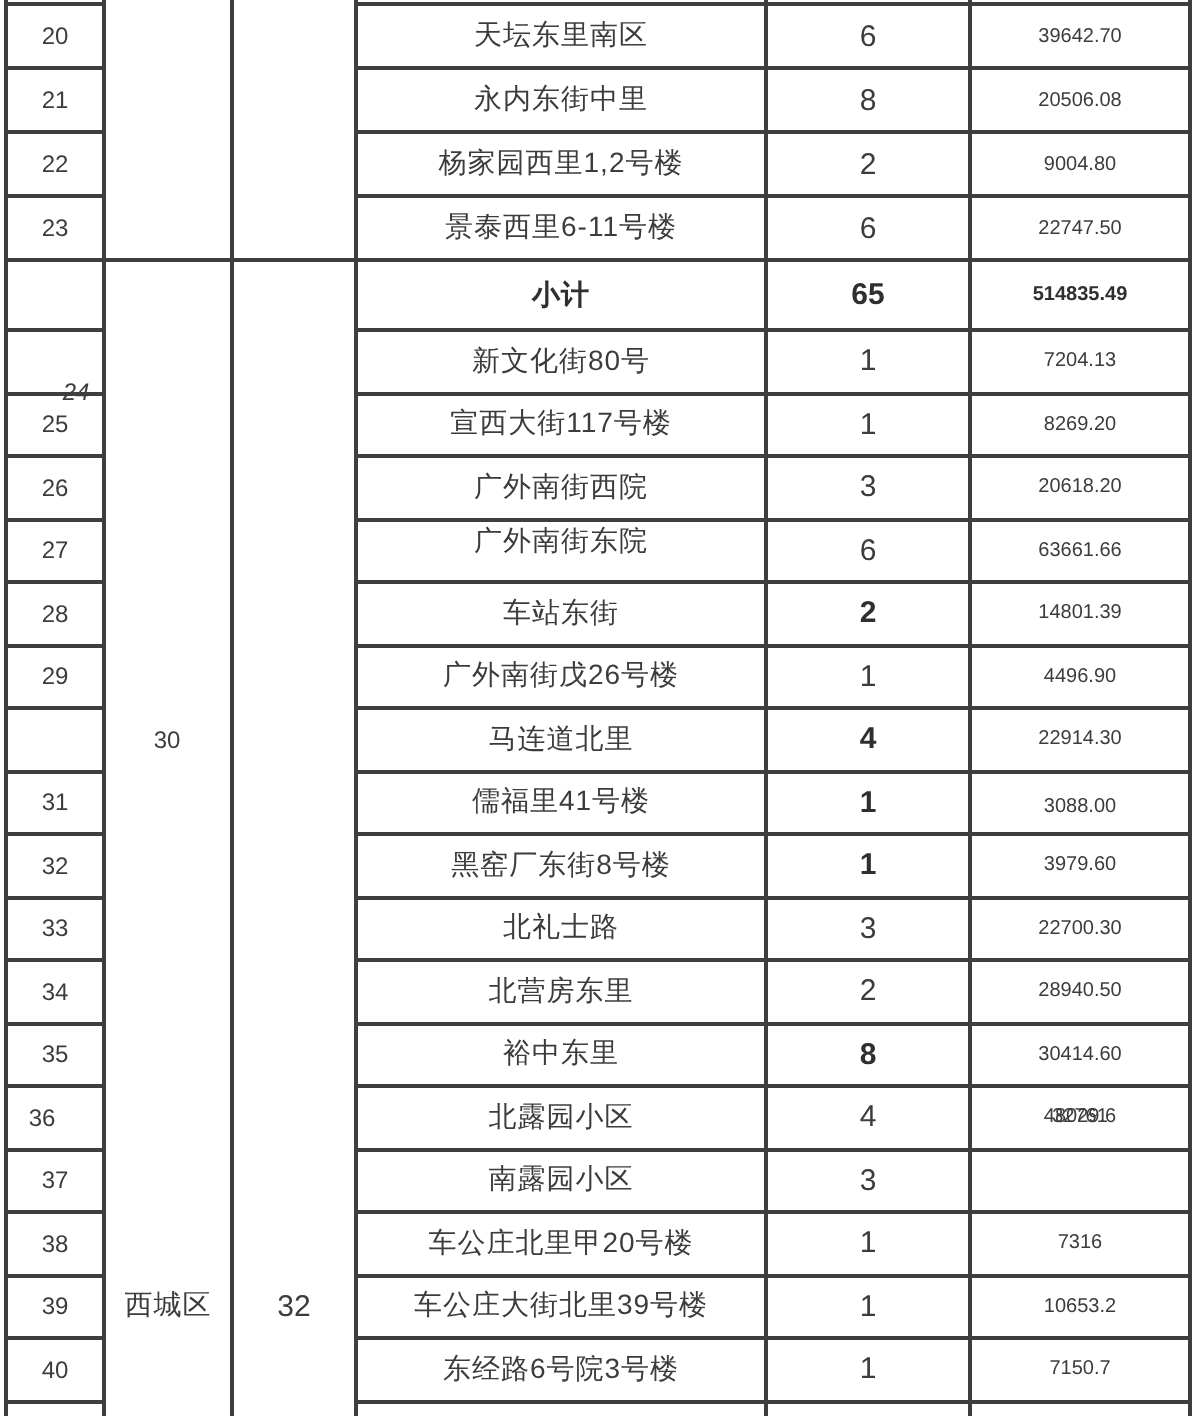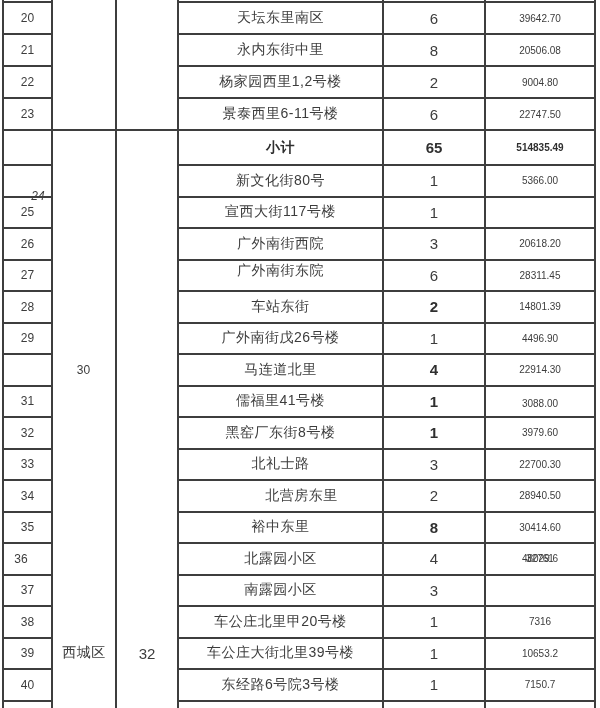--- a/index.html
+++ b/index.html
@@ -73,38 +73,39 @@
       <div class="hline" style="left: 3px; top: 129px; width: 592px; height: 2px;"></div>
       <div class="cell num bold" style="top: 130px; height: 35px; left: 3px; width: 49px;"></div>
       <div class="cell name bold" style="top: 130px; height: 35px; left: 178px; width: 205px;">小计</div>
       <div class="cell cnt bold" style="top: 130px; height: 35px; left: 383px; width: 102px;">65</div>
       <div class="cell val bold" style="top: 130px; height: 35px; left: 485px; width: 110px;">514835.49</div>
       <div class="hline" style="left: 3px; top: 164px; width: 49px; height: 2px;"></div>
       <div class="hline" style="left: 178px; top: 164px; width: 417px; height: 2px;"></div>
       <div class="cell num" style="top: 180px; height: 31.5px; left: 3px; width: 70px; font-style: italic;">24</div>
       <div class="cell name" style="top: 165px; height: 31.5px; left: 178px; width: 205px;">新文化街80号</div>
       <div class="cell cnt" style="top: 165px; height: 31.5px; left: 383px; width: 102px;">1</div>
-      <div class="cell val" style="top: 165px; height: 31.5px; left: 485px; width: 110px;">5366.00</div>
+      <div class="cell val" style="top: 165px; height: 31.5px; left: 485px; width: 110px;">7204.13</div>
       <div class="hline" style="left: 3px; top: 195.5px; width: 49px; height: 2px;"></div>
       <div class="hline" style="left: 178px; top: 195.5px; width: 417px; height: 2px;"></div>
       <div class="cell num" style="top: 196.5px; height: 31.5px; left: 3px; width: 49px;">25</div>
       <div class="cell name" style="top: 196.5px; height: 31.5px; left: 178px; width: 205px;">宣西大街117号楼</div>
       <div class="cell cnt" style="top: 196.5px; height: 31.5px; left: 383px; width: 102px;">1</div>
+      <div class="cell val" style="top: 196.5px; height: 31.5px; left: 485px; width: 110px;">8269.20</div>
       <div class="hline" style="left: 3px; top: 227px; width: 49px; height: 2px;"></div>
       <div class="hline" style="left: 178px; top: 227px; width: 417px; height: 2px;"></div>
       <div class="cell num" style="top: 228px; height: 31.5px; left: 3px; width: 49px;">26</div>
       <div class="cell name" style="top: 228px; height: 31.5px; left: 178px; width: 205px;">广外南街西院</div>
       <div class="cell cnt" style="top: 228px; height: 31.5px; left: 383px; width: 102px;">3</div>
       <div class="cell val" style="top: 228px; height: 31.5px; left: 485px; width: 110px;">20618.20</div>
       <div class="hline" style="left: 3px; top: 258.5px; width: 49px; height: 2px;"></div>
       <div class="hline" style="left: 178px; top: 258.5px; width: 417px; height: 2px;"></div>
       <div class="cell num" style="top: 259.5px; height: 31.5px; left: 3px; width: 49px;">27</div>
       <div class="cell name" style="top: 259.5px; height: 22px; left: 178px; width: 205px; border-radius: 12px;">广外南街东院</div>
       <div class="cell cnt" style="top: 259.5px; height: 31.5px; left: 383px; width: 102px;">6</div>
-      <div class="cell val" style="top: 259.5px; height: 31.5px; left: 485px; width: 110px;">28311.45</div>
+      <div class="cell val" style="top: 259.5px; height: 31.5px; left: 485px; width: 110px;">63661.66</div>
       <div class="hline" style="left: 3px; top: 290px; width: 49px; height: 2px;"></div>
       <div class="hline" style="left: 178px; top: 290px; width: 417px; height: 2px;"></div>
       <div class="cell num" style="top: 291px; height: 31.5px; left: 3px; width: 49px;">28</div>
       <div class="cell name" style="top: 291px; height: 31.5px; left: 178px; width: 205px;">车站东街</div>
       <div class="cell cnt bold" style="top: 291px; height: 31.5px; left: 383px; width: 102px;">2</div>
       <div class="cell val" style="top: 291px; height: 31.5px; left: 485px; width: 110px;">14801.39</div>
       <div class="hline" style="left: 3px; top: 321.5px; width: 49px; height: 2px;"></div>
       <div class="hline" style="left: 178px; top: 321.5px; width: 417px; height: 2px;"></div>
       <div class="cell num" style="top: 322.5px; height: 31.5px; left: 3px; width: 49px;">29</div>
       <div class="cell name" style="top: 322.5px; height: 31.5px; left: 178px; width: 205px;">广外南街戊26号楼</div>
@@ -130,21 +131,21 @@
       <div class="cell val" style="top: 417px; height: 31.5px; left: 485px; width: 110px;">3979.60</div>
       <div class="hline" style="left: 3px; top: 447.5px; width: 49px; height: 2px;"></div>
       <div class="hline" style="left: 178px; top: 447.5px; width: 417px; height: 2px;"></div>
       <div class="cell num" style="top: 448.5px; height: 31.5px; left: 3px; width: 49px;">33</div>
       <div class="cell name" style="top: 448.5px; height: 31.5px; left: 178px; width: 205px;">北礼士路</div>
       <div class="cell cnt" style="top: 448.5px; height: 31.5px; left: 383px; width: 102px;">3</div>
       <div class="cell val" style="top: 448.5px; height: 31.5px; left: 485px; width: 110px;">22700.30</div>
       <div class="hline" style="left: 3px; top: 479px; width: 49px; height: 2px;"></div>
       <div class="hline" style="left: 178px; top: 479px; width: 417px; height: 2px;"></div>
       <div class="cell num" style="top: 480px; height: 31.5px; left: 3px; width: 49px;">34</div>
-      <div class="cell name" style="top: 480px; height: 31.5px; left: 178px; width: 205px; margin-left: 21px;">北营房东里</div>
+      <div class="cell name" style="top: 480px; height: 31.5px; left: 178px; width: 205px;">北营房东里</div>
       <div class="cell cnt" style="top: 480px; height: 31.5px; left: 383px; width: 102px;">2</div>
       <div class="cell val" style="top: 480px; height: 31.5px; left: 485px; width: 110px;">28940.50</div>
       <div class="hline" style="left: 3px; top: 510.5px; width: 49px; height: 2px;"></div>
       <div class="hline" style="left: 178px; top: 510.5px; width: 417px; height: 2px;"></div>
       <div class="cell num" style="top: 511.5px; height: 31.5px; left: 3px; width: 49px;">35</div>
       <div class="cell name" style="top: 511.5px; height: 31.5px; left: 178px; width: 205px;">裕中东里</div>
       <div class="cell cnt bold" style="top: 511.5px; height: 31.5px; left: 383px; width: 102px;">8</div>
       <div class="cell val" style="top: 511.5px; height: 31.5px; left: 485px; width: 110px;">30414.60</div>
       <div class="hline" style="left: 3px; top: 542px; width: 49px; height: 2px;"></div>
       <div class="hline" style="left: 178px; top: 542px; width: 417px; height: 2px;"></div>

